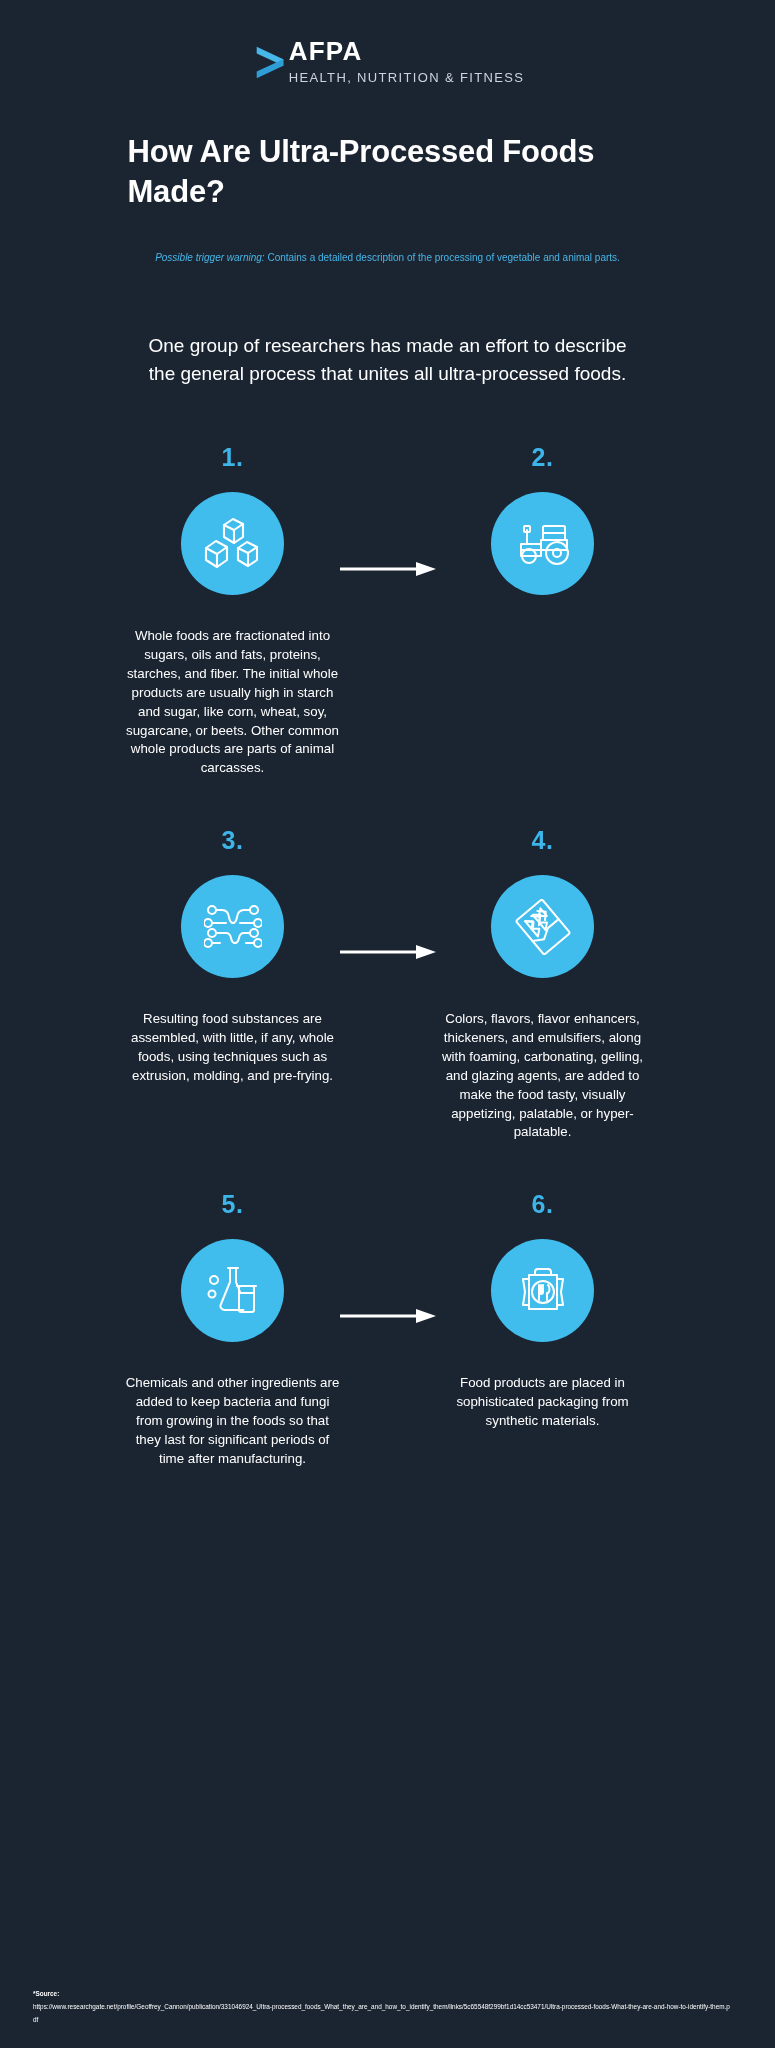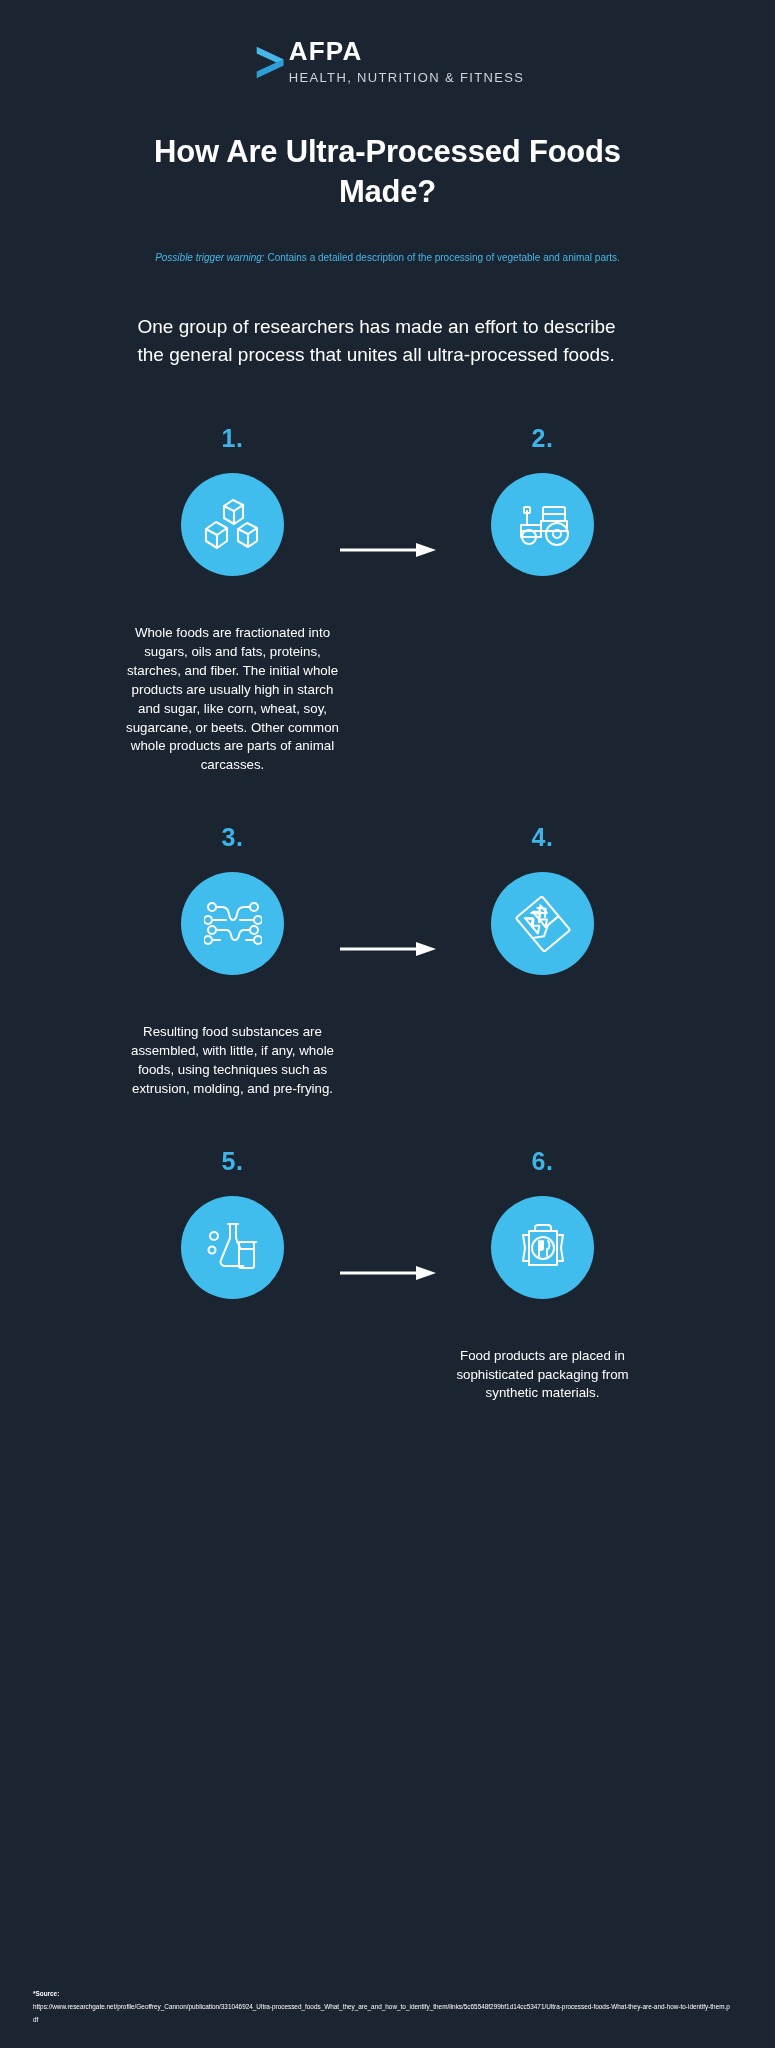--- a/index.html
+++ b/index.html
@@ -21,52 +21,52 @@
     font-size:26px; font-weight:bold; color:#ffffff;
     letter-spacing:1.2px; line-height:1.0;
   }
   .logo-tag {
     font-size:13px; color:#cdd4dd; letter-spacing:1.35px;
     margin-top:6px; white-space:nowrap;
   }
 
   
   .title {
-    margin:47px auto 14px; width:520px; text-align:center;
+    margin:47px auto 14px; width:520px; 
     font-size:31px; font-weight:bold; color:#ffffff;
     line-height:1.28; letter-spacing:-0.2px;
   }
   .warning {
     margin:40px auto 0; width:500px; text-align:center;
     font-size:10px; color:#47b6e8; line-height:1.48;
   }
   .warning em { font-style:italic; }
   .intro {
-    margin:47px auto 0; width:500px; 
+    margin:66px auto 0; width:500px; text-align:center;
     font-size:19px; color:#ffffff; line-height:1.45;
   }
 
   
   .steps { margin-top:58px; }
   .step-row { position:relative; display:flex; justify-content:center; gap:70px; }
   .step-row + .step-row { margin-top:40px; }
   .step {
     width:240px; display:flex; flex-direction:column; align-items:center;
   }
   .step-num {
     font-size:25px; font-weight:bold; color:#3db5e8;
     line-height:1; margin-bottom:22px; letter-spacing:0.5px;
   }
   .circle {
     width:103px; height:103px; border-radius:50%;
     background:#40bdec; display:flex; align-items:center; justify-content:center;
   }
   .circle svg { display:block; }
   .step-text {
-    margin-top:48px; width:215px; text-align:center;
+    margin-top:32px; width:215px; text-align:center;
     font-size:13.3px; color:#ffffff; line-height:1.42;
   }
   .arrow {
     position:absolute; top:0; left:50%; transform:translateX(-50%);
     width:96px; height:14px; pointer-events:none;
   }
   .arrow-wrap { position:absolute; left:0; right:0; display:flex; justify-content:center; }
 
   
   .source {
@@ -204,20 +204,21 @@
                 <path d="M13 10 l6 6 l-6 6 M21 10 l6 6 l-6 6 M29 10 l6 6 l-6 6" transform="translate(5,2)"></path>
                 <path d="M18 12 l6 5 l-6 5 z" fill="none"></path>
                 <path d="M28 12 l6 5 l-6 5 z" fill="none"></path>
                 <path d="M38 12 l-6 5 l6 5 z" fill="none"></path>
                 <path d="M18 22 l6 5 l-6 5 z" fill="none"></path>
                 <path d="M28 22 l6 5 l-6 5 z" fill="none"></path>
               </g>
             </svg>
           </span>
         </div>
+        <p class="step-text">Colors, flavors, flavor enhancers, thickeners, and emulsifiers, along with foaming, carbonating, gelling, and glazing agents, are added to make the food tasty, visually appetizing, palatable, or hyper-palatable.</p>
       </div>
     </div>
 
     <div class="step-row" style="margin-top:50px;">
       <div class="arrow-wrap" style="top:117px;">
         <span class="arrow" style="position:static;transform:none;">
           <svg width="96" height="14" viewBox="0 0 96 14">
             <line x1="0" y1="7" x2="80" y2="7" stroke="#ffffff" stroke-width="3.2"></line>
             <polygon points="76,0 96,7 76,14" fill="#ffffff"></polygon>
           </svg>
@@ -232,20 +233,21 @@
               <path d="M22 4 h10 M24 4 v14 L15 40 a4 4 0 0 0 3.6 6 h18.8"></path>
               <path d="M30 4 v14 l4 10"></path>
               <rect x="33" y="22" width="15" height="26" rx="2"></rect>
               <line x1="33" y1="29" x2="48" y2="29"></line>
               <line x1="31" y1="22" x2="50" y2="22"></line>
               <circle cx="8" cy="16" r="4"></circle>
               <circle cx="6" cy="30" r="3.5"></circle>
             </svg>
           </span>
         </div>
+        <p class="step-text">Chemicals and other ingredients are added to keep bacteria and fungi from growing in the foods so that they last for significant periods of time after manufacturing.</p>
       </div>
 
       <div class="step">
         <div class="step-num">6.</div>
         <div class="circle">
           <span>
             <svg width="56" height="52" viewBox="0 0 56 52" fill="none" stroke="#ffffff" stroke-width="2" stroke-linejoin="round" stroke-linecap="round">
               <path d="M20 10 v-3 a3 3 0 0 1 3 -3 h10 a3 3 0 0 1 3 3 v3"></path>
               <path d="M14 10 h28 v34 h-28 z"></path>
               <path d="M8 14 h6 v26 h-6 l2 -13 z"></path>

